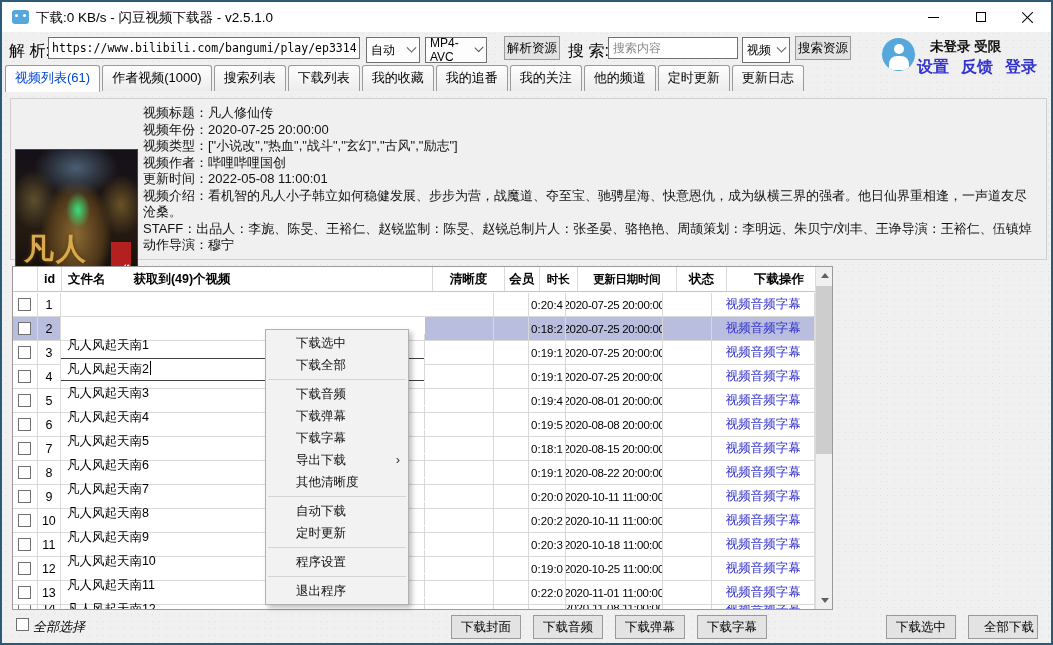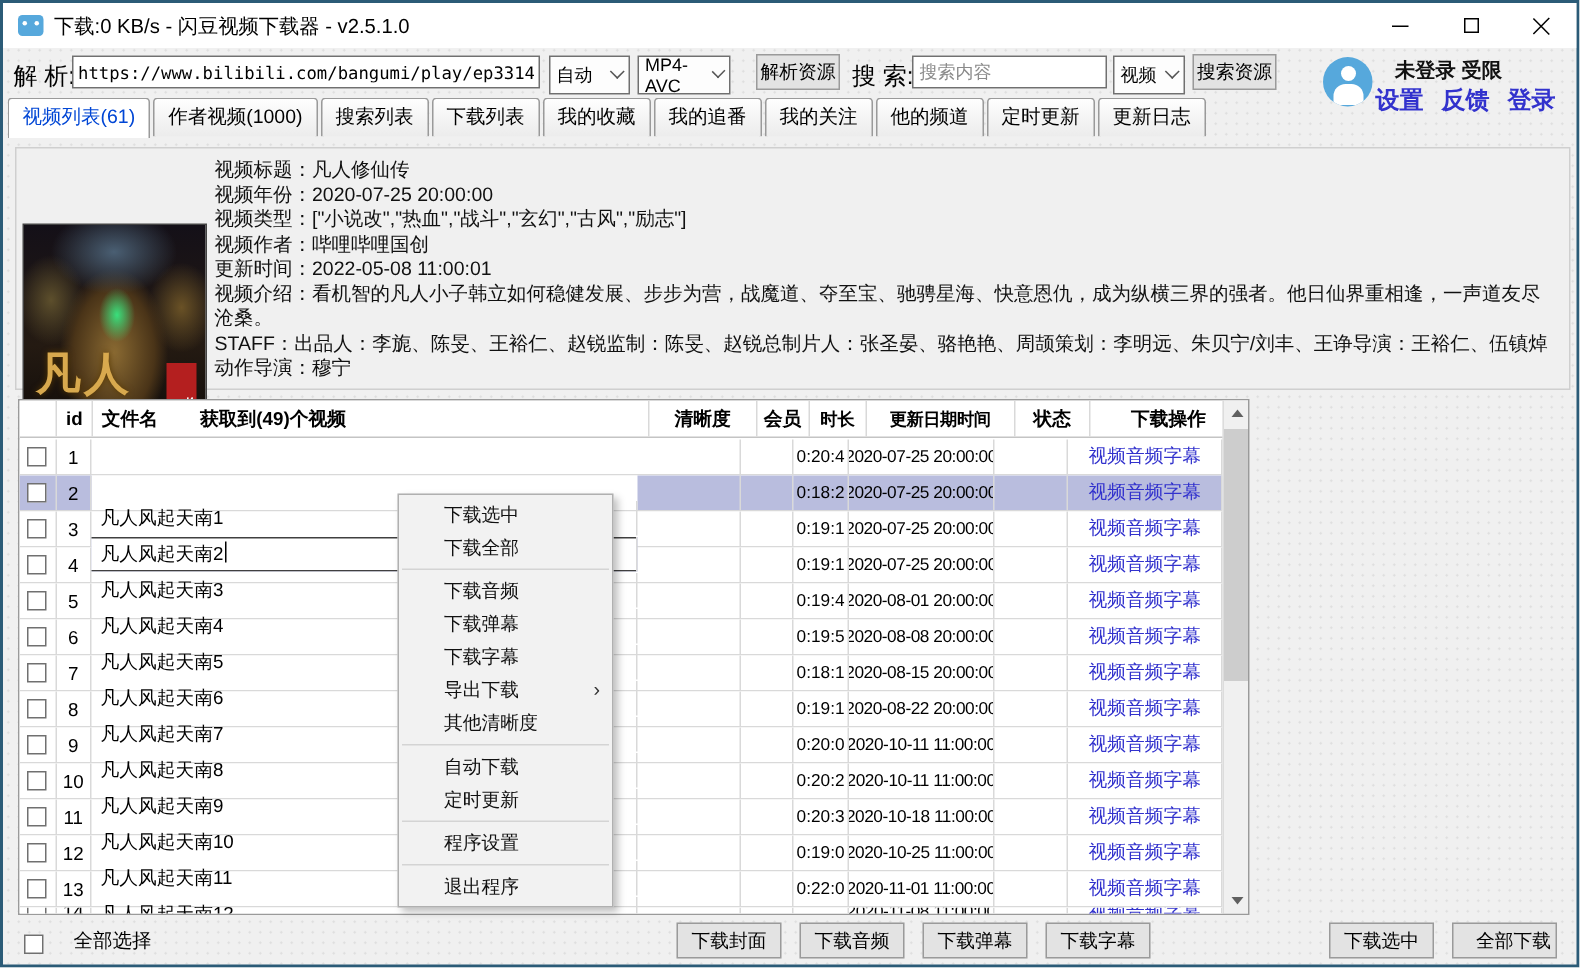--- a/index.html
+++ b/index.html
@@ -91,21 +91,21 @@
   .arr-down { width:0; height:0; border-left:4px solid transparent; border-right:4px solid transparent; border-top:5px solid #606060; }
   .sb-thumb { position:absolute; left:0; top:19px; width:17px; height:168px; background:#cdcdcd; }
   
   .ctxmenu { position:absolute; left:263px; top:327px; width:144px; background:#f2f2f2; border:1px solid #b0b0b0;
              box-shadow:3px 3px 5px rgba(0,0,0,0.25); z-index:10; padding:2px 0; }
   .mitem { height:22px; line-height:22px; font-size:12.5px; color:#111; padding-left:30px; position:relative; cursor:pointer; }
   .marrow { position:absolute; right:8px; top:0; font-size:13px; color:#333; }
   .msep { height:0; border-top:1px solid #d4d4d4; margin:3px 2px; }
   
   .bottombar { position:absolute; left:0; top:608px; width:100%; height:33px; }
-  .selall { position:absolute; left:14px; top:8px; display:flex; align-items:flex-end; gap:20px; font-size:13px; color:#000; }
+  .selall { position:absolute; left:14px; top:8px; display:flex; align-items:flex-start; gap:4px; font-size:13px; color:#000;font-style:italic; }
   .bbtn { position:absolute; top:5px; width:70px; height:24px; background:var(--button_face,#e3e3e3); border:1px solid #9a9a9a;
           font-size:12.5px; text-align:center; line-height:22px; color:#000; cursor:pointer; }
 </style>
 </head>
 <body>
 
 <div class="win">
 
   <div class="titlebar">
     <span class="appicon"></span>

